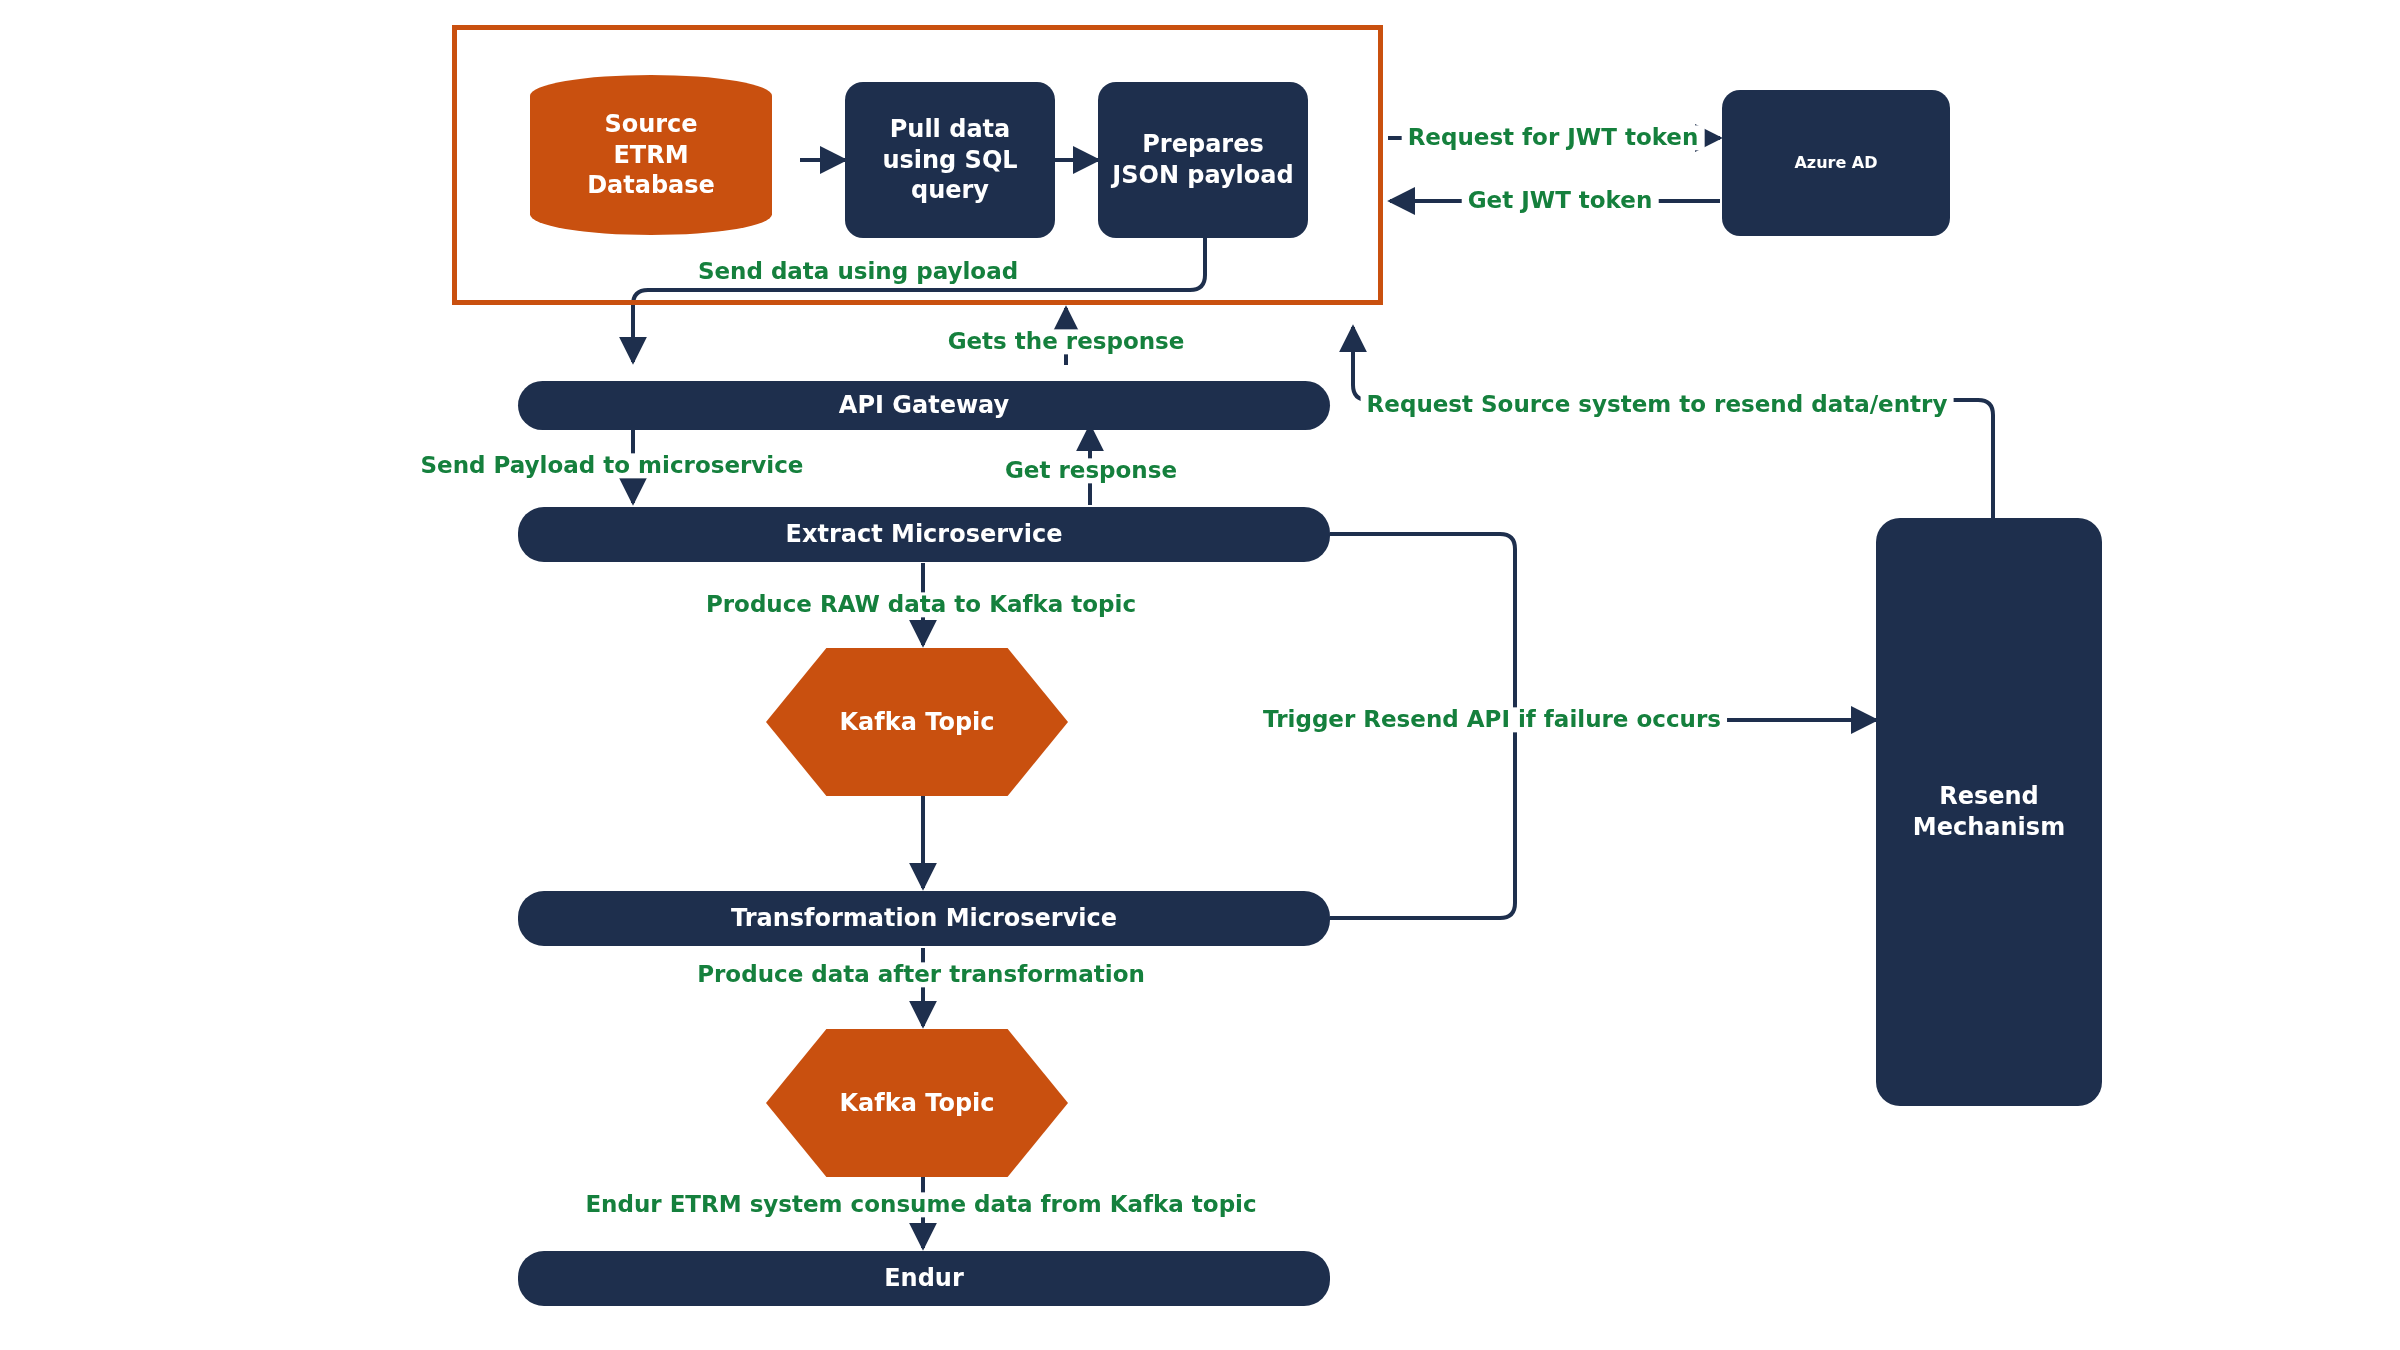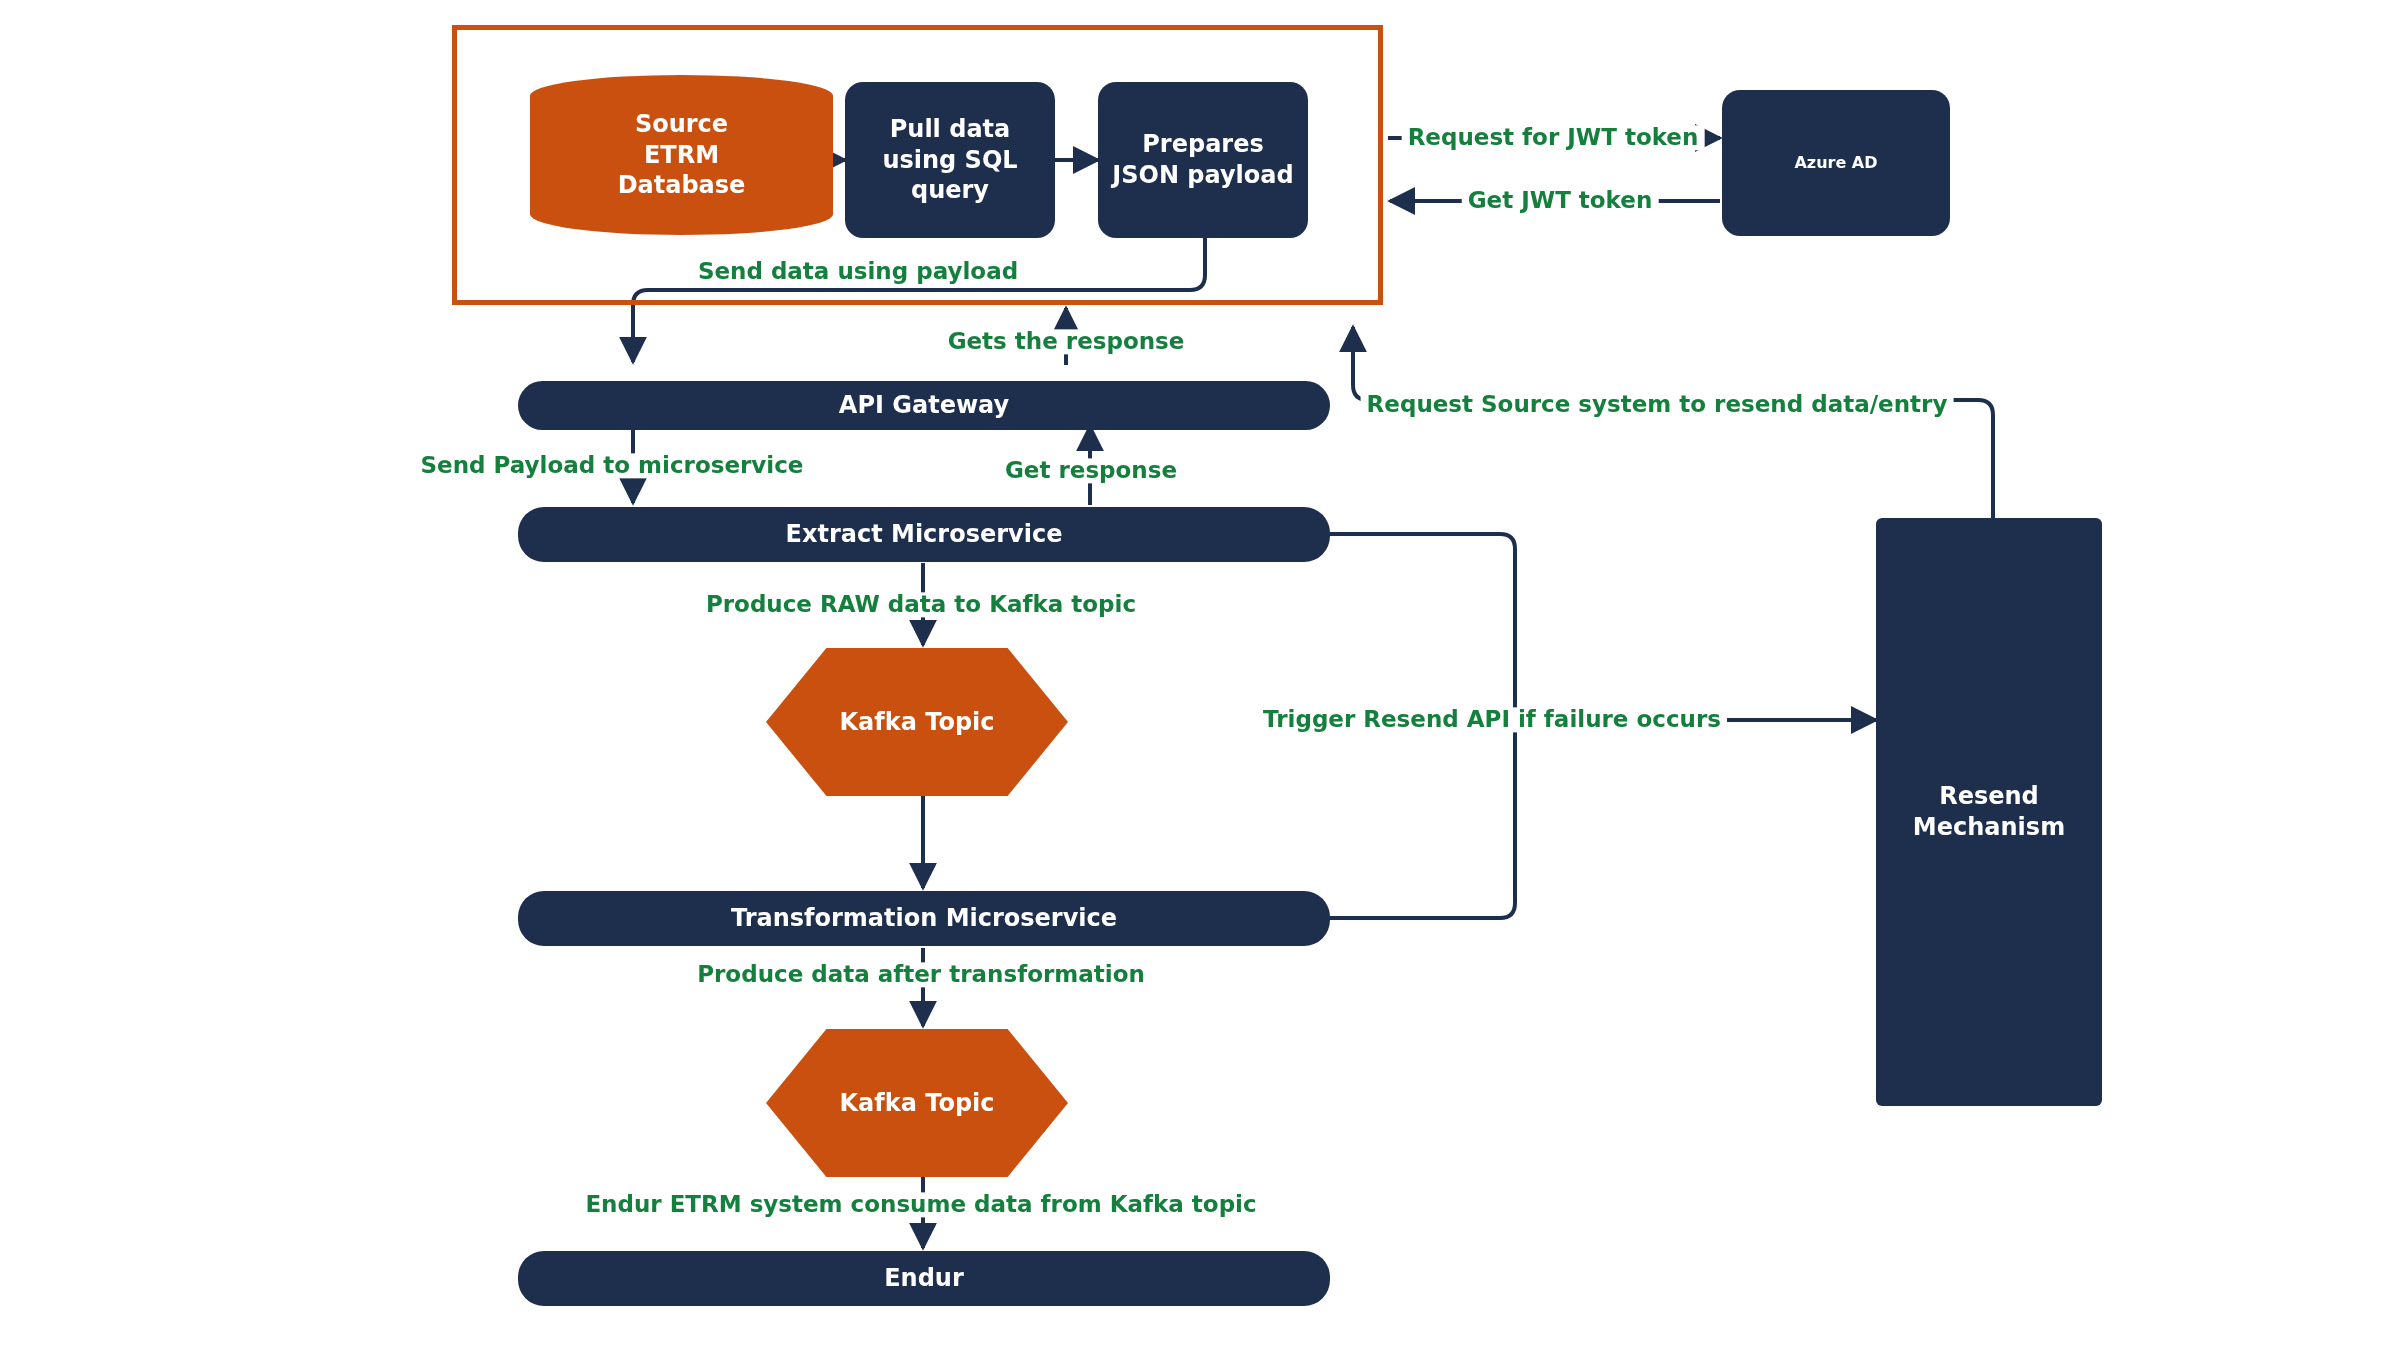--- a/index.html
+++ b/index.html
@@ -34,21 +34,21 @@
     justify-content: center;
     text-align: center;
     color: #ffffff;
     font-weight: bold;
     line-height: 1.28;
     z-index: 3;
   }
   .node-navy       { background: #1e2f4d; }
   .rounded-pill    { border-radius: 26px; }
   .rounded-card    { border-radius: 18px; }
-  .rounded-big     { border-radius: 6px; }
+  .rounded-big     { border-radius: 24px; }
 
   
   .cylinder {
     background: transparent;
   }
   .cylinder .cyl-body {
     position: absolute;
     left: 0; top: 0; right: 0; bottom: 0;
     background: #c9500f;
     border-radius: 50% / 13%;
@@ -142,21 +142,21 @@
     <g fill="none" stroke="#1e2f4d" stroke-width="4">
 
       <path d="M 1330 534 L 1500 534 Q 1515 534 1515 549 L 1515 720"></path>
 
       <path d="M 1330 918 L 1500 918 Q 1515 918 1515 903 L 1515 720"></path>
     </g>
   </svg>
 
   <div class="group-box" style="left:452px; top:25px; width:931px; height:280px;"></div>
 
-  <div class="node cylinder" style="left:530px; top:75px; width:303px; height:160px; font-size:24px;">
+  <div class="node cylinder" style="left:530px; top:75px; width:242px; height:160px; font-size:24px;">
     <div class="cyl-body"></div>
     <div class="cyl-label" style="white-space:pre-line;">Source
 ETRM
 Database</div>
   </div>
 
   <div class="node node-navy rounded-card" style="left:845px; top:82px; width:210px; height:156px; font-size:24px;">
     <span style="white-space:pre-line;">Pull data
 using SQL
 query</span>

